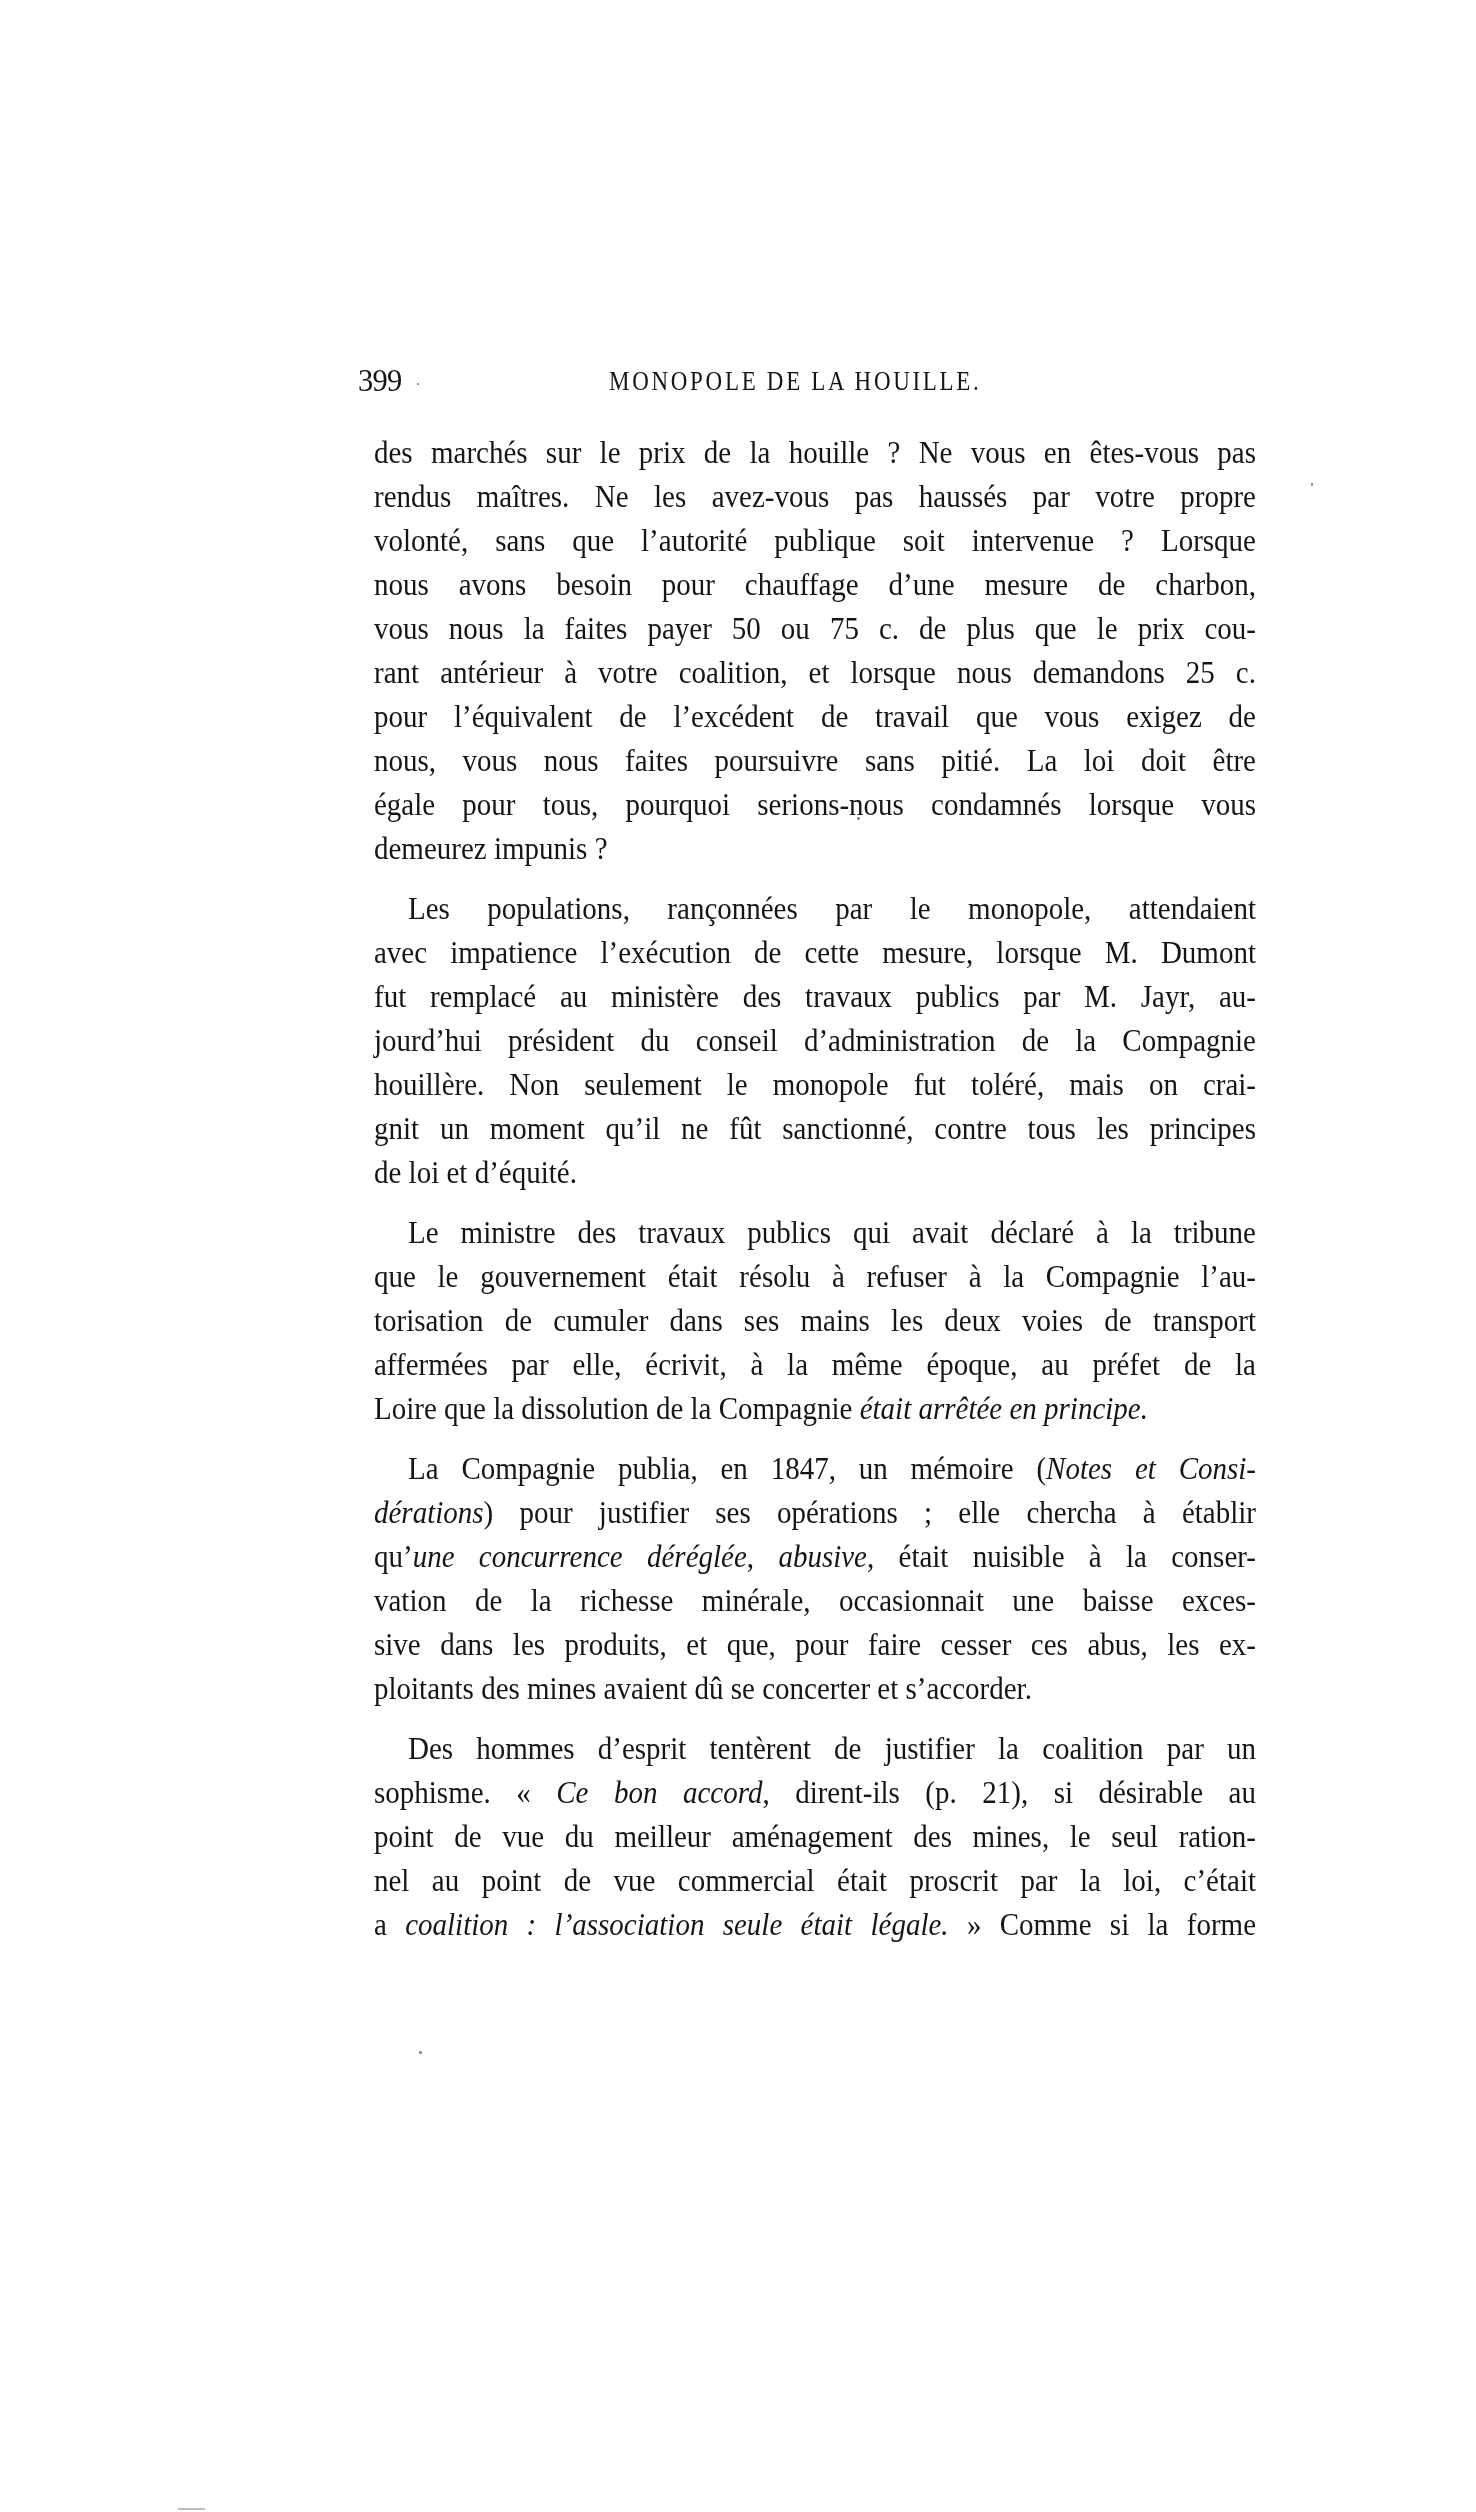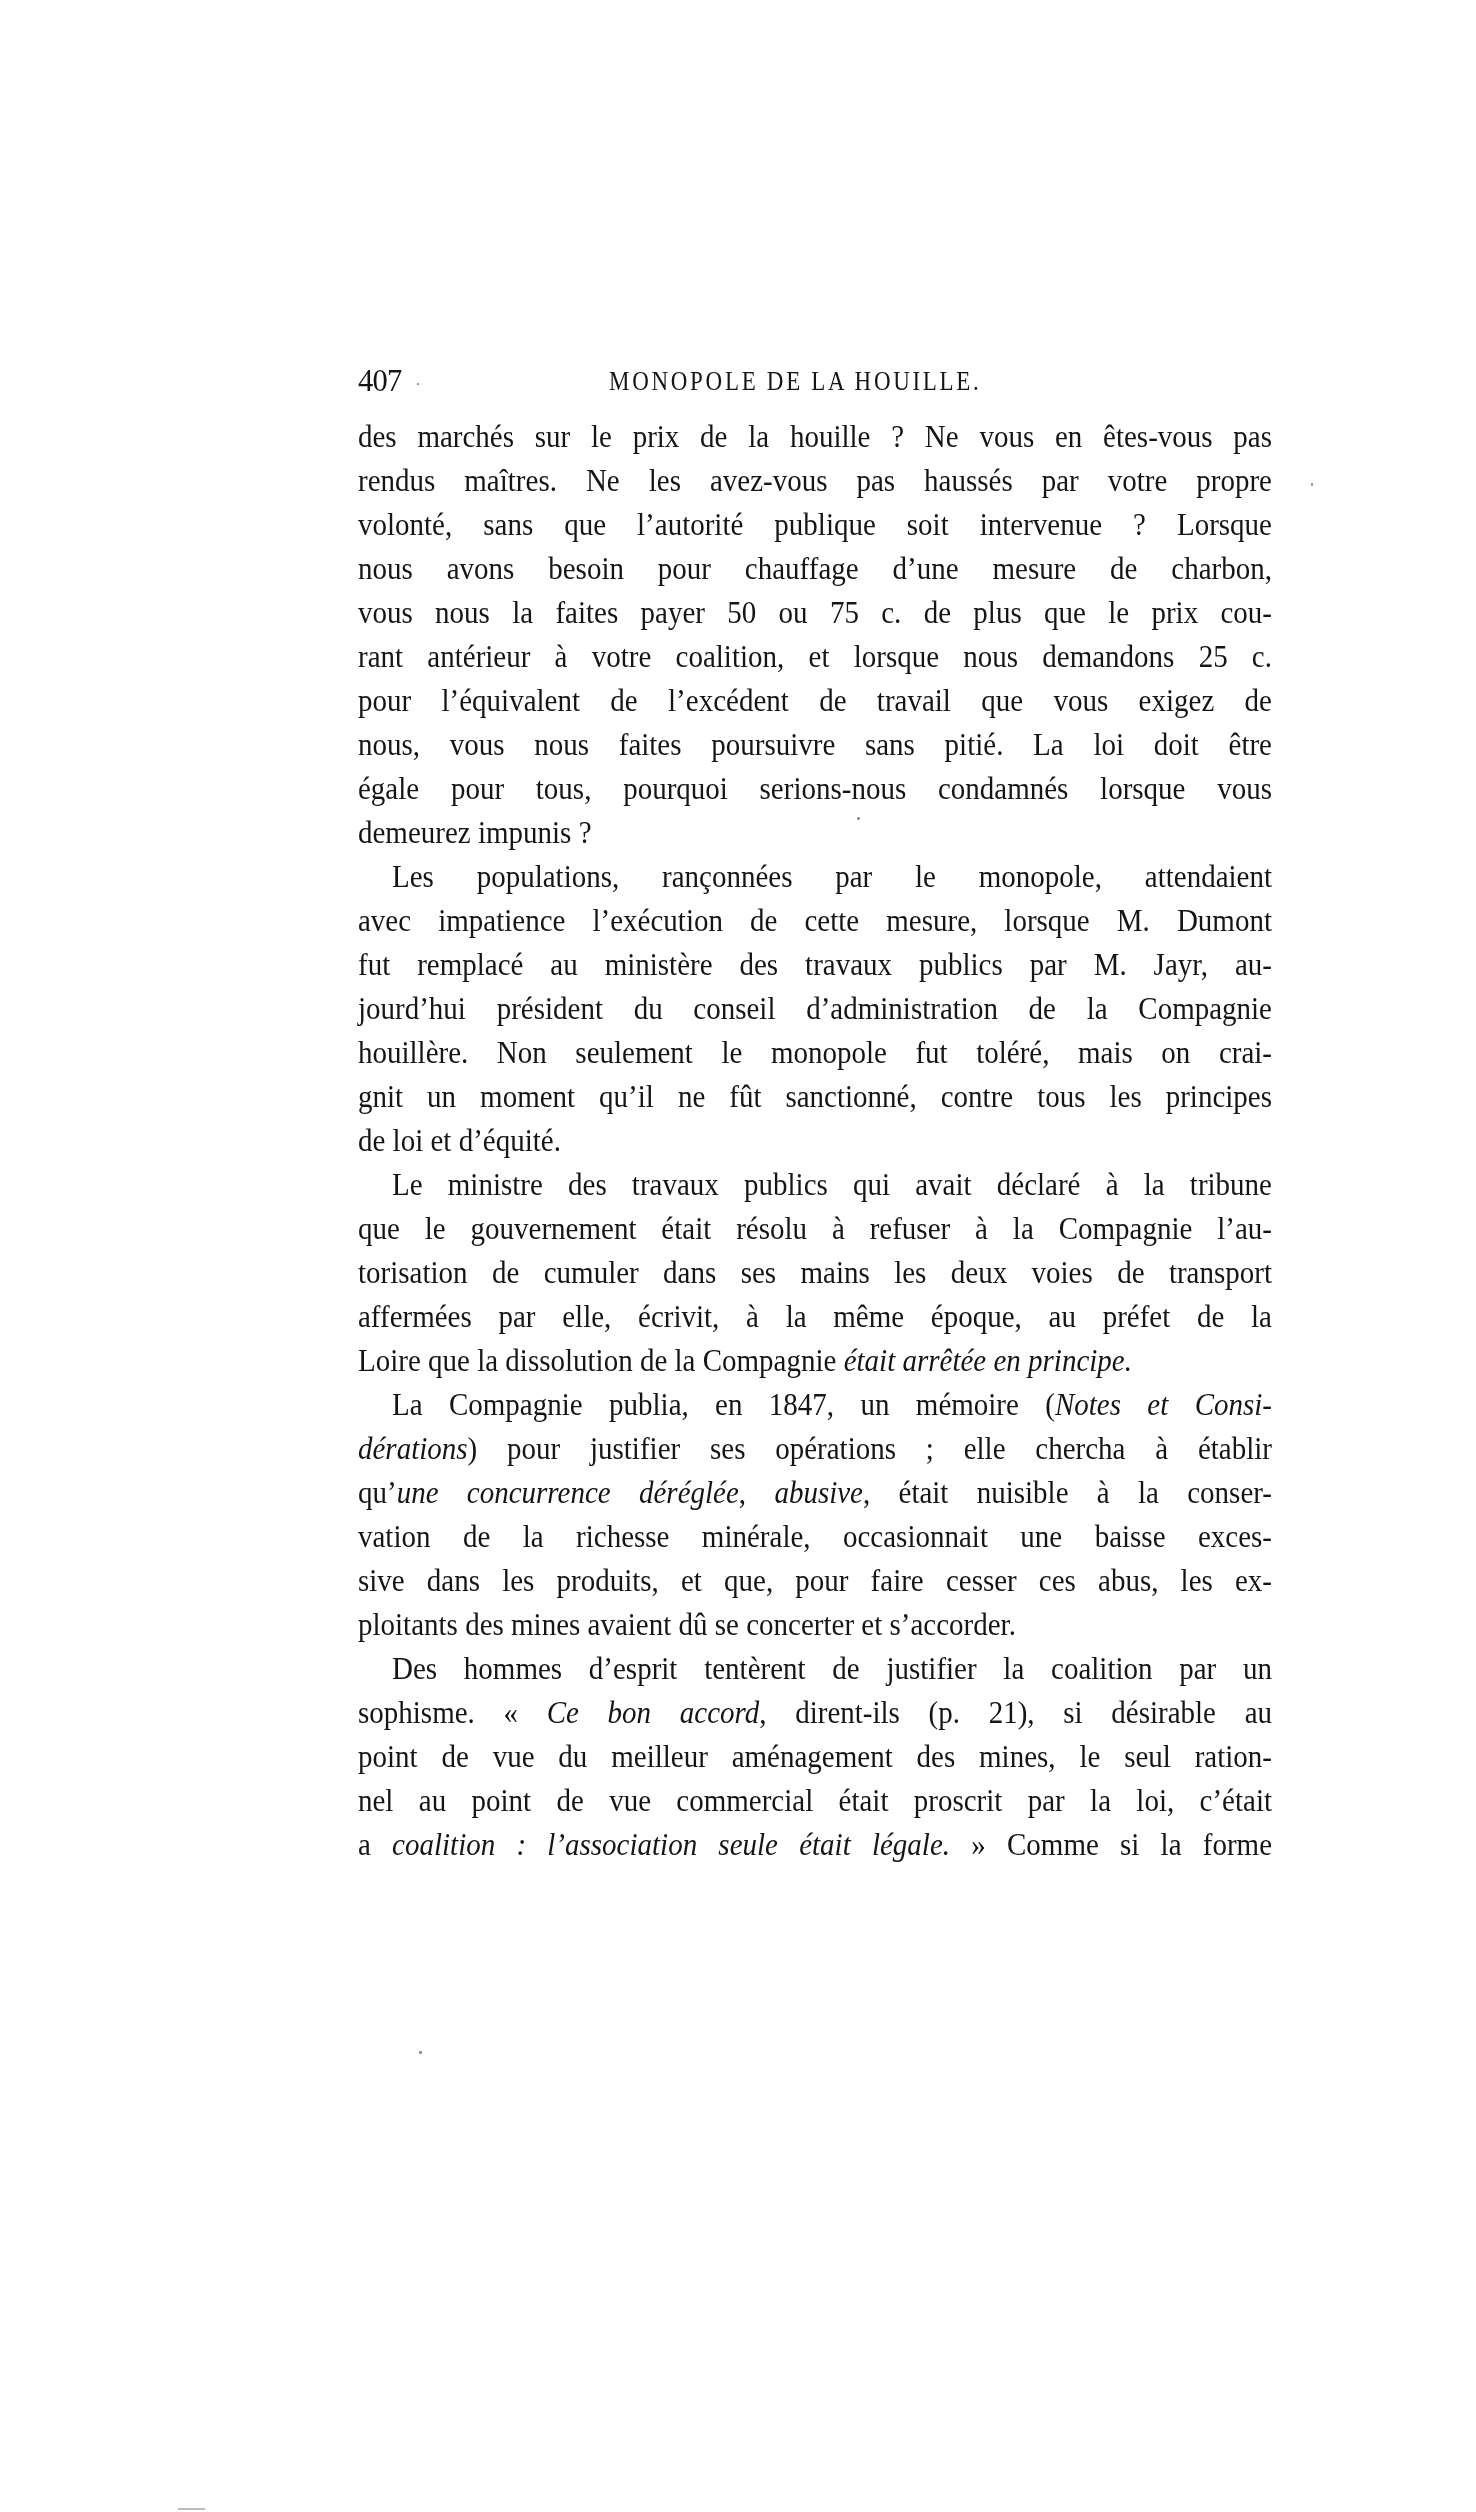--- a/index.html
+++ b/index.html
@@ -48,21 +48,21 @@
     transform: scaleY(1.15);
     transform-origin: left center;
   }
   .body-text {
     position: absolute;
     left: 358px;
     top: 414px;
     width: 914px;
   }
   .paragraph {
-    margin: 0;
+    margin: 16px;
   }
   .line {
     display: block;
     font-size: 29px;
     line-height: 44px;
     height: 44px;
     white-space: nowrap;
     text-align: justify;
     text-align-last: justify;
     white-space: normal;
@@ -84,21 +84,21 @@
     position: absolute;
     background: #888;
     border-radius: 50%;
   }
 </style>
 </head>
 <body>
 
 <div class="page">
   <div class="running-head">
-    <span class="page-number">407</span>
+    <span class="page-number">399</span>
     <span class="running-title">MONOPOLE DE LA HOUILLE.</span>
   </div>
 
   <div class="body-text" id="body-text">
       <div class="paragraph">
         <span class="line"><span>des marchés sur le prix de la houille ? Ne vous en êtes-vous pas</span></span>
         <span class="line"><span>rendus maîtres. Ne les avez-vous pas haussés par votre propre</span></span>
         <span class="line"><span>volonté, sans que l’autorité publique soit intervenue ? Lorsque</span></span>
         <span class="line"><span>nous avons besoin pour chauffage d’une mesure de charbon,</span></span>
         <span class="line"><span>vous nous la faites payer 50 ou 75 c. de plus que le prix cou-</span></span>

